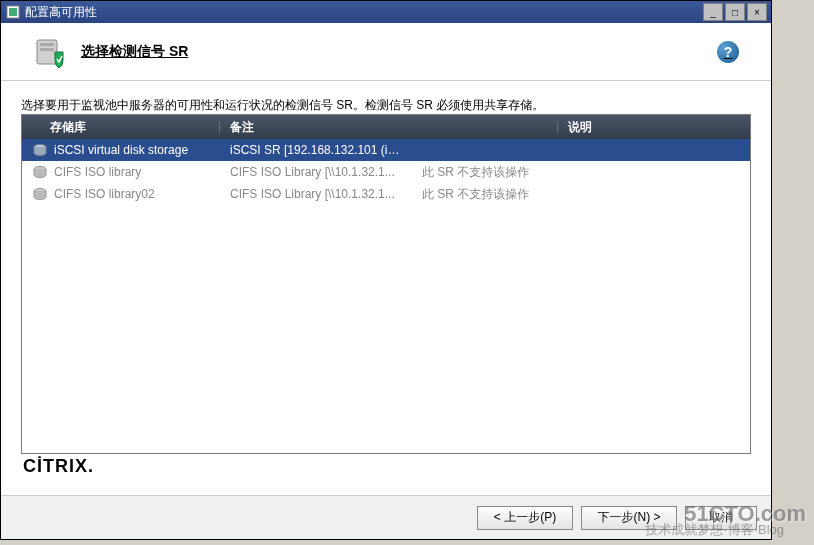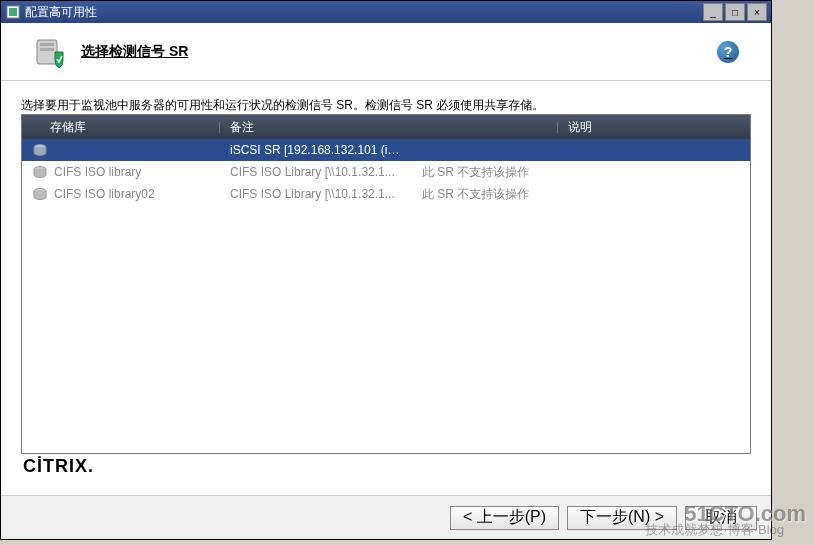--- a/index.html
+++ b/index.html
@@ -21,42 +21,42 @@
     .body { display: flex; height: 414px; }
     
     .sidebar { width: 200px; background: #fff; padding: 16px 0 0 0; border-right: 1px solid transparent; }
     .sidebar-item { padding: 6px 20px; font-size: 13px; cursor: pointer; }
     .sidebar-item.active { background: #d6e5f3; color: #000; }
     
     .main { flex: 1; padding: 16px 20px 0 20px; background: #fff; }
     .instruction { font-size: 12px; margin-bottom: 0; color: #000; }
     
     .table-wrap { border: 1px solid #7a7a7a; background: #fff; height: 340px; }
-    .table-header { display: flex; background: linear-gradient(to bottom, #4a5568, #323c4a); color: #fff; height: 24px; align-items: center; font-size: 12px; }
+    .table-header { display: flex; background: linear-gradient(to bottom, #4a5568, #323c4a); color: #fff; height: 24px; align-items: center; font-size: 12px; font-weight: bold; }
     .th { padding: 0 10px; position: relative; }
     .th1 { width: 198px; padding-left: 28px;}
     .th2 { width: 192px; }
     .th3 { flex: 1; }
     .th:not(:last-child)::after { content: ""; position: absolute; right: 0; top: 3px; bottom: 3px; width: 1px; background: #6a7280; }
     
     .table-body { }
     .row { display: flex; height: 22px; align-items: center; font-size: 12px; }
     .row.selected { background: #2a4d8f; color: #fff; }
     .row.disabled { color: #888; }
     .cell { padding: 0 10px; overflow: hidden; white-space: nowrap; text-overflow: ellipsis; }
     .cell1 { width: 198px; display: flex; align-items: center; }
     .cell1 .disk-icon { width: 16px; height: 14px; margin-right: 6px; flex-shrink: 0; }
     .cell2 { width: 192px; }
     .cell3 { flex: 1; }
     
     .brand { position: absolute; left: 22px; bottom: 62px; font-size: 18px; font-weight: bold; letter-spacing: 1px; color: #000; font-family: Arial, sans-serif; }
     .brand .dot { color: #000; }
     
     .footer { position: absolute; bottom: 0; left: 0; right: 0; height: 44px; background: #f0f0f0; border-top: 1px solid #ccc; display: flex; align-items: center; justify-content: flex-end; padding: 0 14px; gap: 8px; }
-    .btn { min-width: 96px; height: 24px; background: linear-gradient(to bottom, #fdfdfd, #e4e4e4); border: 1px solid #888; font-size: 16px; cursor: pointer; padding: 0 12px; }
+    .btn { min-width: 96px; height: 24px; background: linear-gradient(to bottom, #fdfdfd, #e4e4e4); border: 1px solid #888; font-size: 12px; cursor: pointer; padding: 0 12px; }
     
     .watermark { position: absolute; right: 8px; bottom: 18px; font-size: 22px; font-weight: bold; color: rgba(80,80,80,0.55); font-family: Arial; text-shadow: 1px 1px 2px rgba(255,255,255,0.6); pointer-events: none; }
     .watermark-sub { position: absolute; right: 30px; bottom: 6px; font-size: 13px; color: rgba(80,80,80,0.5); pointer-events: none; }
   </style>
 </head>
 <body>
 
 <div class="window">
   <div class="titlebar">
     <span class="titlebar-icon">
@@ -101,20 +101,21 @@
         <div class="table-body">
 
           <div class="row selected">
             <div class="cell cell1">
               <span class="disk-icon">
                 <svg width="16" height="14" viewBox="0 0 16 14">
                     <ellipse cx="8" cy="4" rx="6" ry="2.5" fill="#bcd" stroke="#789"></ellipse>
                     <path d="M2 4 V10 A6 2.5 0 0 0 14 10 V4" fill="#9ab" stroke="#789"></path>
                   </svg>
               </span>
+              <span>iSCSI virtual disk storage</span>
             </div>
             <div class="cell cell2">iSCSI SR [192.168.132.101 (iq...</div>
             <div class="cell cell3"></div>
           </div>
 
           <div class="row disabled">
             <div class="cell cell1">
               <span class="disk-icon">
                 <svg width="16" height="14" viewBox="0 0 16 14">
                     <ellipse cx="8" cy="4" rx="6" ry="2.5" fill="#ccc" stroke="#999"></ellipse>

